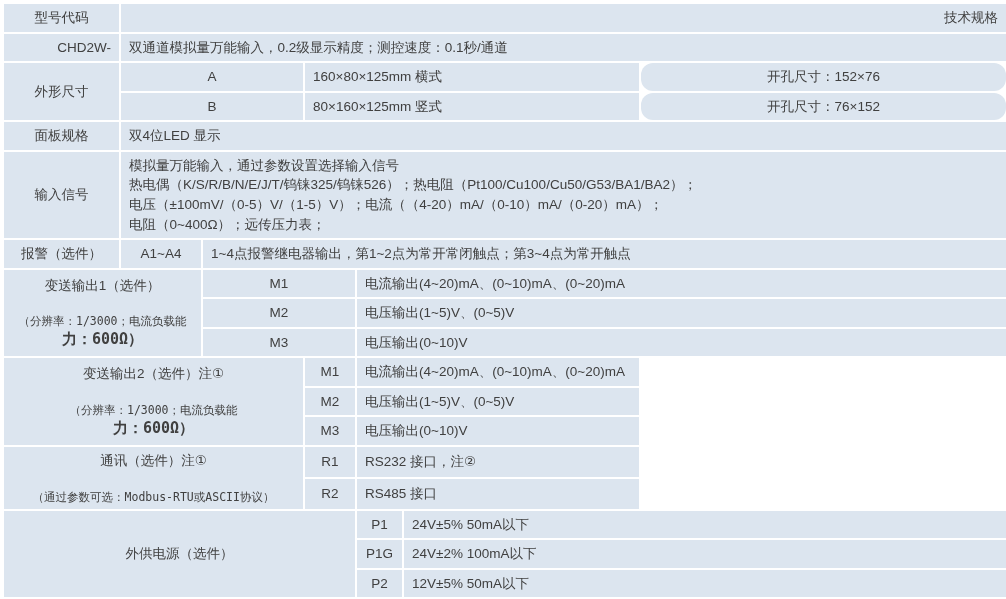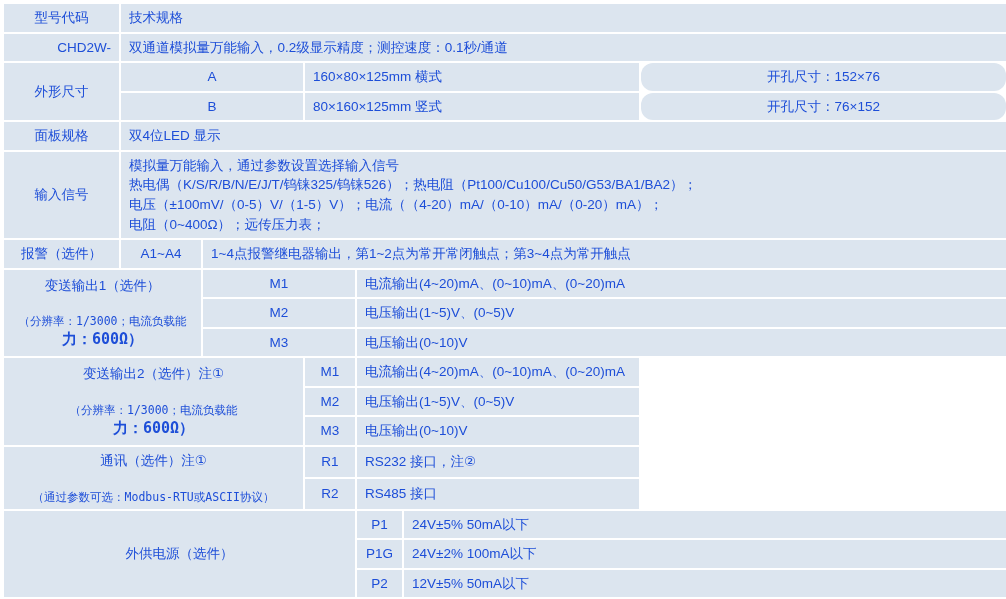--- a/index.html
+++ b/index.html
@@ -26,27 +26,27 @@
     width: 1002px;
     margin: 2px 0 0 2px;
     table-layout: fixed;
   }
   table.spec td {
     padding: 4px 8px;
     vertical-align: middle;
     font-size: 13.5px;
     line-height: 1.45;
     background: #dce5ef;
-    color: #1d4ed8;
+    color: #404040;
   }
   
   td.hdr {
     background: #4f81a8;
     color: #ffffff;
-    text-align: left;
+    text-align: right;
     font-size: 14px;
     padding: 6px 8px;
   }
   td.hdr-left {
     background: #4f81a8;
     color: #ffffff;
     text-align: center;
     font-size: 14px;
     padding: 6px 8px;
   }

